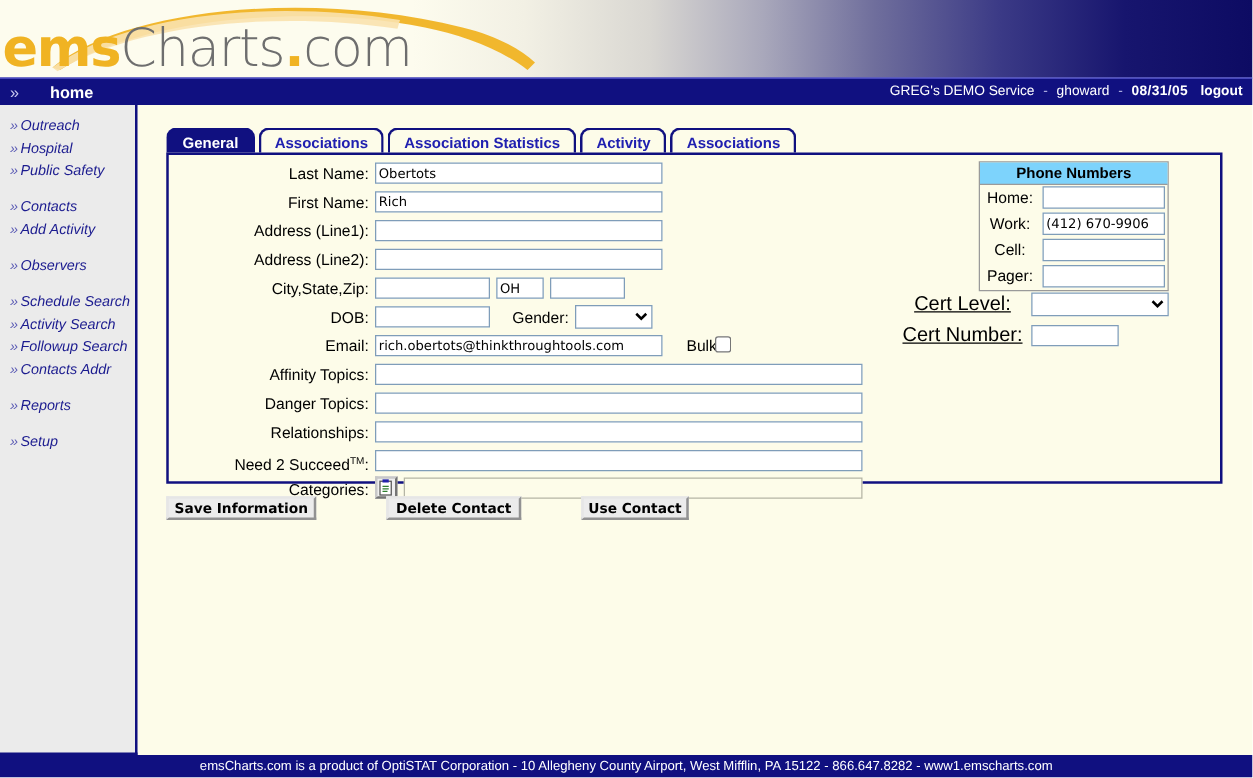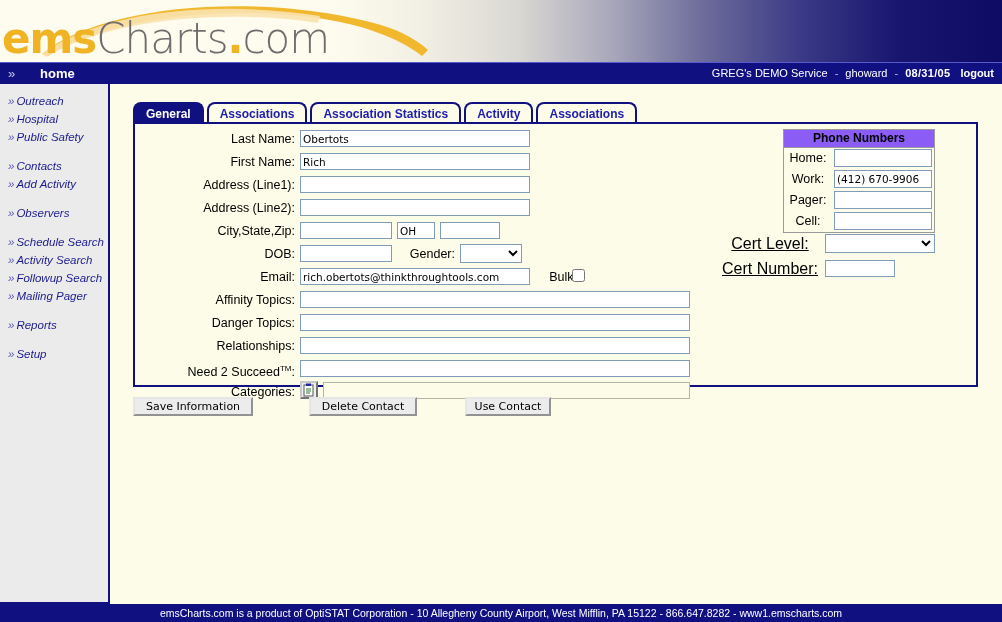--- a/index.html
+++ b/index.html
@@ -216,21 +216,21 @@
     border: 1px solid #9a9a9a;
     background: #fdfce9;
     box-sizing: border-box;
   }
   #phone-header {
     height: 17px;
     line-height: 17px;
     text-align: center;
     font-size: 12px;
     font-weight: bold;
-    background: #8b5cf6;
+    background: #7dd3fc;
     border-bottom: 1px solid #9a9a9a;
     color: #000;
   }
   .phone-row {
     position: relative;
     height: 21px;
   }
   .phone-label {
     position: absolute;
     left: 0; top: 2px;
@@ -269,20 +269,21 @@
     position: absolute;
     height: 19px;
     box-sizing: border-box;
     border: 2px outset #e6e6e6;
     background: #ececec;
     font-family: "DejaVu Sans", sans-serif;
     font-size: 11px;
     color: #000;
     cursor: pointer;
     padding: 0;
+    font-weight: bold;
   }
 
   
   #footer {
     position: absolute;
     left: 0; top: 604px;
     width: 1002px; height: 18px;
     background: #101080;
     color: #ffffff;
     font-size: 10.5px;
@@ -318,21 +319,21 @@
       <div class="side-item"><span class="arrow">»</span><span>Public Safety</span></div>
       <div class="side-gap"></div>
       <div class="side-item"><span class="arrow">»</span><span>Contacts</span></div>
       <div class="side-item"><span class="arrow">»</span><span>Add Activity</span></div>
       <div class="side-gap"></div>
       <div class="side-item"><span class="arrow">»</span><span>Observers</span></div>
       <div class="side-gap"></div>
       <div class="side-item"><span class="arrow">»</span><span>Schedule Search</span></div>
       <div class="side-item"><span class="arrow">»</span><span>Activity Search</span></div>
       <div class="side-item"><span class="arrow">»</span><span>Followup Search</span></div>
-      <div class="side-item"><span class="arrow">»</span><span>Mailing Pager</span></div>
+      <div class="side-item"><span class="arrow">»</span><span>Contacts Addr</span></div>
       <div class="side-gap"></div>
       <div class="side-item"><span class="arrow">»</span><span>Reports</span></div>
       <div class="side-gap"></div>
       <div class="side-item"><span class="arrow">»</span><span>Setup</span></div>
     </div>
 
   <div id="main">
 
     <div id="tabstrip"><div class="tab active"><span>General</span></div><div class="tab"><span>Associations</span></div><div class="tab"><span>Association Statistics</span></div><div class="tab"><span>Activity</span></div><div class="tab"><span>Associations</span></div></div>
 
@@ -394,25 +395,25 @@
         <div id="phone-rows">
             <div class="phone-row">
               <div class="phone-label">Home:</div>
               <input style="">
             </div>
             <div class="phone-row">
               <div class="phone-label">Work:</div>
               <input value="(412) 670-9906" style="">
             </div>
             <div class="phone-row">
-              <div class="phone-label">Pager:</div>
+              <div class="phone-label">Cell:</div>
               <input style="">
             </div>
             <div class="phone-row">
-              <div class="phone-label">Cell:</div>
+              <div class="phone-label">Pager:</div>
               <input style="">
             </div>
           </div>
       </div>
 
       <div id="cert-block">
         <div class="cert-label" style="left:0px; top:0px; width:100px;">Cert Level:</div>
         <select class="sel" style="left:105px; top:0px; width:110px;"></select>
         <div class="cert-label" style="left:0px; top:25px; width:100px;">Cert Number:</div>
         <input class="txt" style="left: 105px; top: 26px; width: 70px;" value="">

